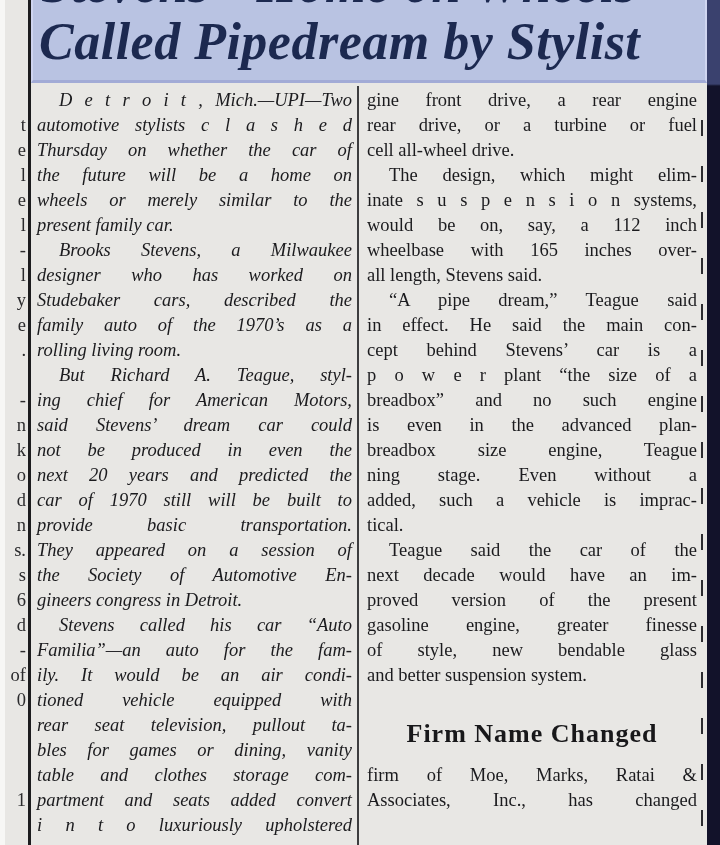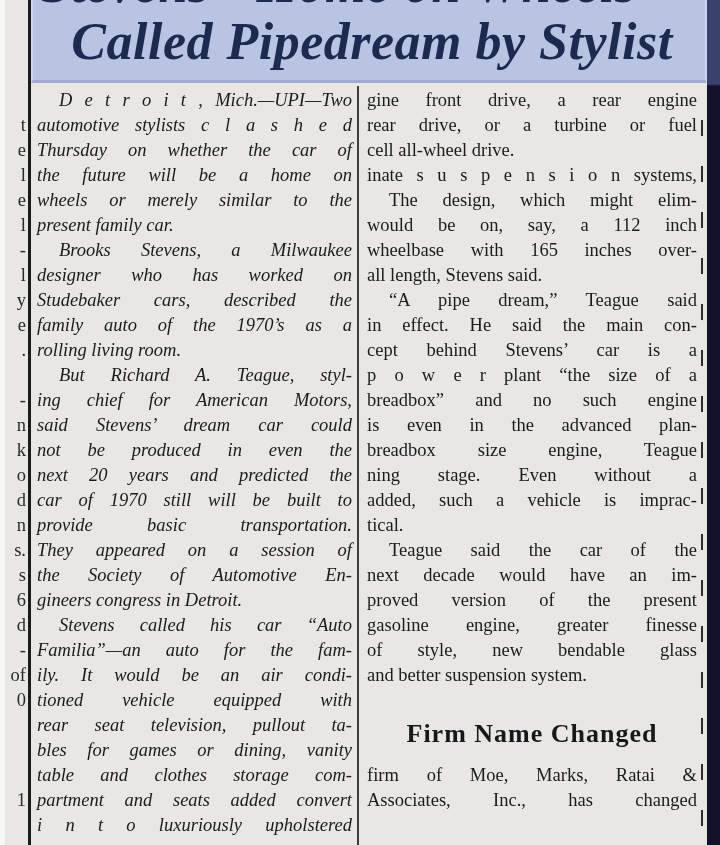--- a/index.html
+++ b/index.html
@@ -24,21 +24,21 @@
     position:absolute;left:31px;top:-3px;width:676px;height:86px;
     background:var(--hl-bg);
     border:2px solid var(--hl-border);
     border-bottom:3px solid var(--hl-border-dark);
     overflow:hidden;box-sizing:border-box;
     color:var(--hl-ink);
     font-style:italic;font-weight:bold;
     white-space:nowrap;
   }
   .hl1{font-size:52px;line-height:56px;margin:-42px 0 0 8px;letter-spacing:1px;}
-  .hl2{font-size:52px;line-height:62px;margin:-2px 0 0 6px;letter-spacing:0.5px;text-align:center;}
+  .hl2{font-size:52px;line-height:62px;margin:-2px 0 0 6px;letter-spacing:0.5px;}
   .col{position:absolute;top:88px;font-size:18.5px;line-height:25px;}
   .col-left{left:37px;width:315px;font-style:italic;}
   .col-right{left:367px;width:330px;}
   .line{text-align:justify;text-align-last:justify;white-space:normal;}
   .line.lastline{text-align-last:left;}
   .line.indent{text-indent:22px;}
   .subhead{
     font-size:26px;line-height:32px;font-weight:bold;text-align-last:center;
     margin:30px 0 13px 0;letter-spacing:1px;color:#18181a;
   }
@@ -137,22 +137,22 @@
       </div>
     </div>
   <div class="col-rule"></div>
   <div class="col col-right" id="col-right">
       <div class="para">
         <div class="line">gine front drive, a rear engine</div>
         <div class="line">rear drive, or a turbine or fuel</div>
         <div class="line lastline">cell all-wheel drive.</div>
       </div>
       <div class="para">
+        <div class="line indent">The design, which might elim-</div>
         <div class="line">inate  s u s p e n s i o n  systems,</div>
-        <div class="line indent">The design, which might elim-</div>
         <div class="line">would be on, say, a 112 inch</div>
         <div class="line">wheelbase with 165 inches over-</div>
         <div class="line lastline">all length, Stevens said.</div>
       </div>
       <div class="para">
         <div class="line indent">“A pipe dream,” Teague said</div>
         <div class="line">in effect. He said the main con-</div>
         <div class="line">cept behind Stevens’ car is a</div>
         <div class="line">p o w e r  plant  “the  size  of  a</div>
         <div class="line">breadbox” and no such engine</div>

